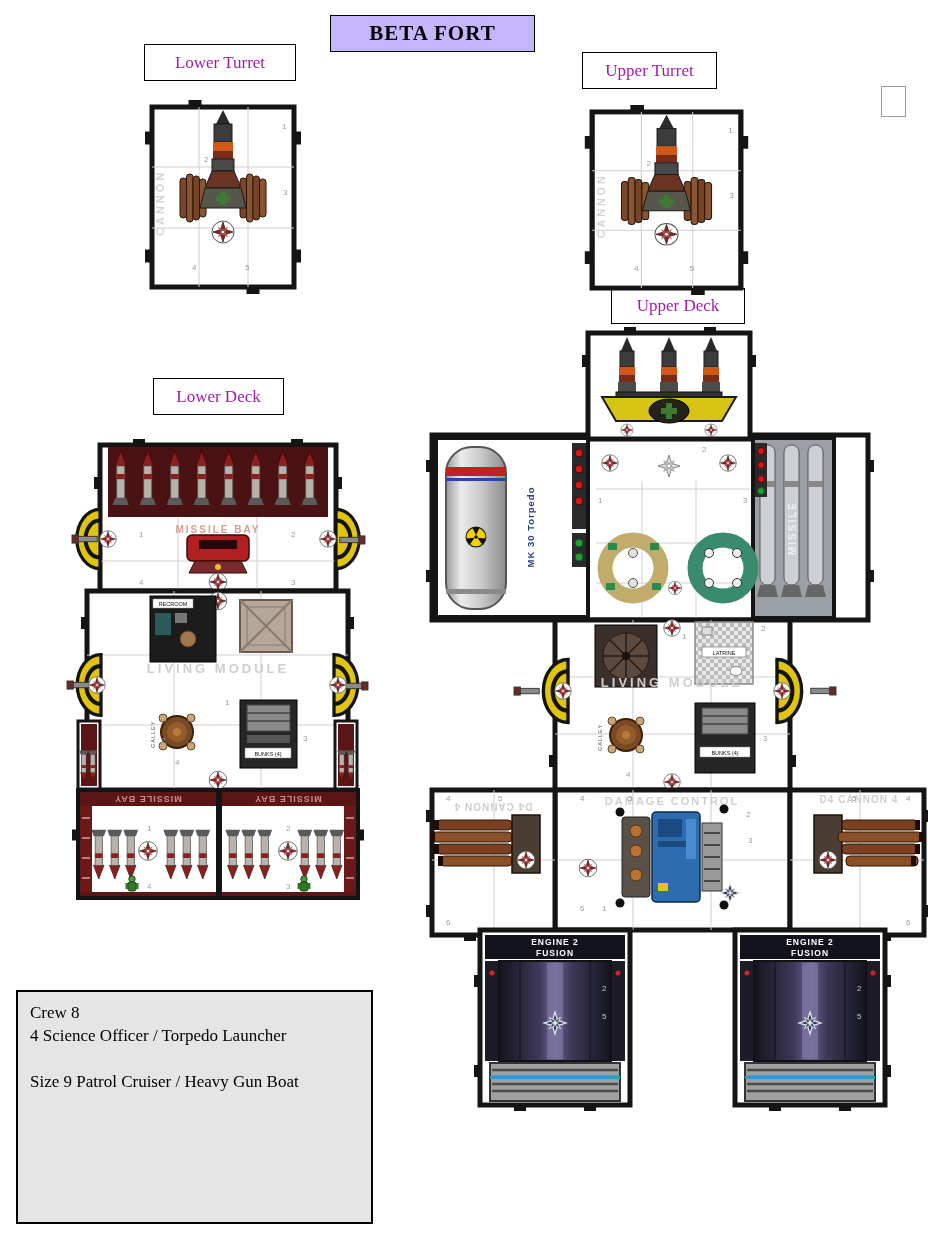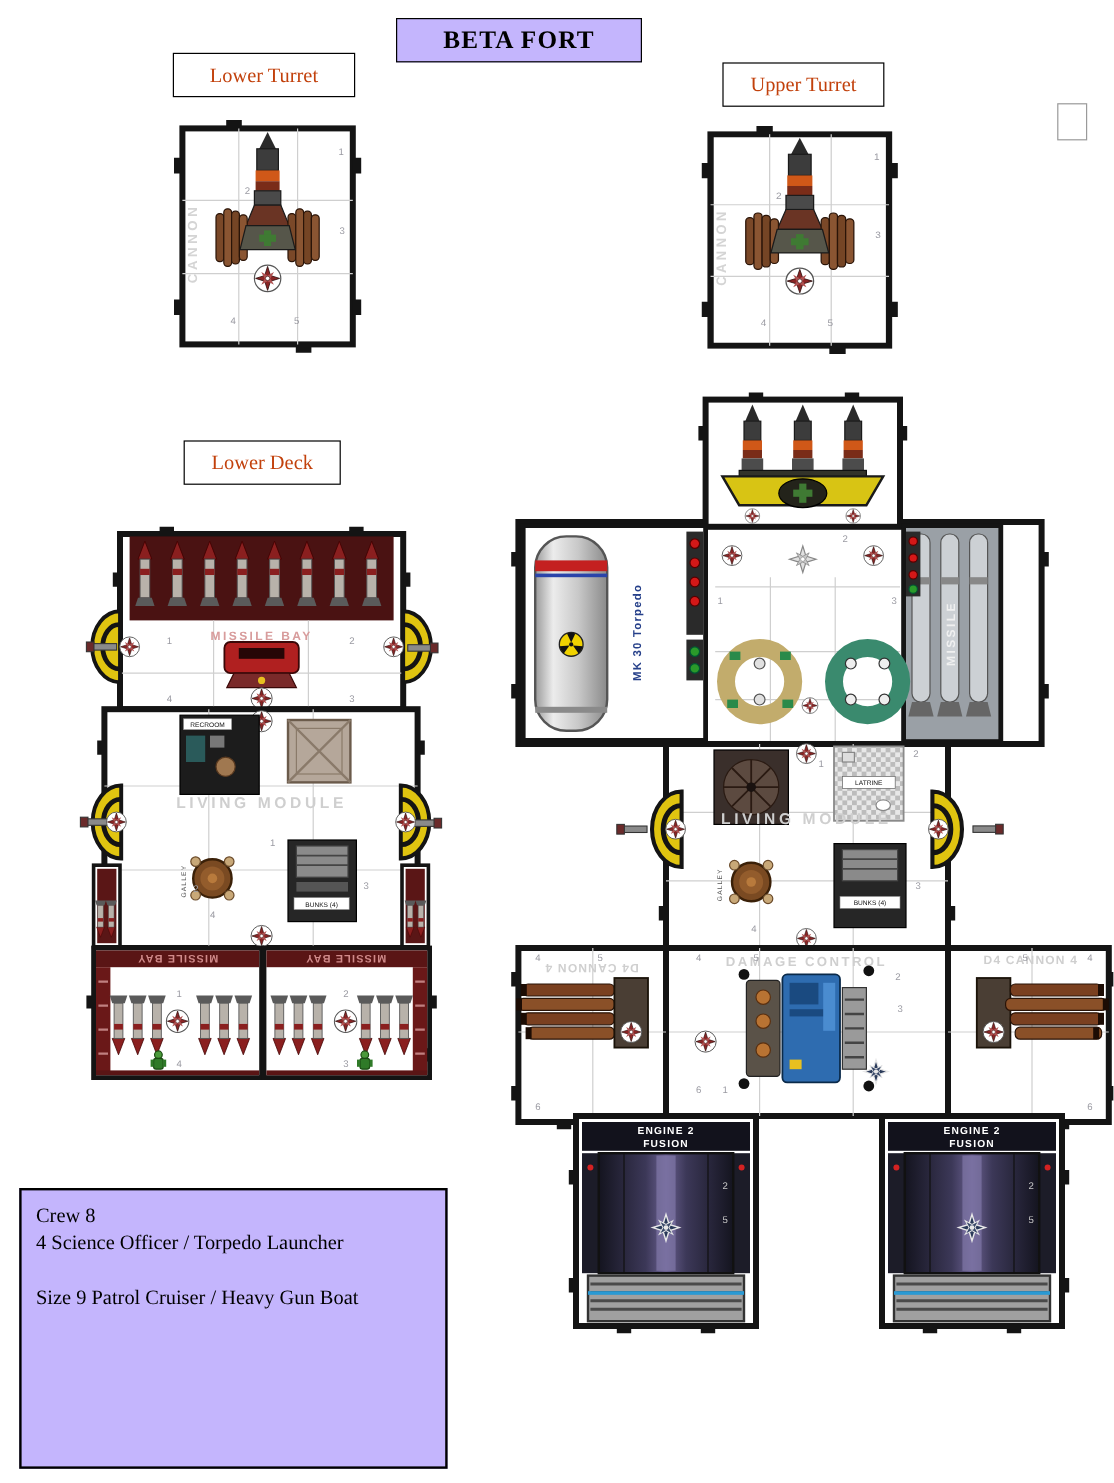--- a/index.html
+++ b/index.html
@@ -1,21 +1,21 @@
 <!DOCTYPE html>
 <html><head>
 <meta charset="utf-8">
 <style>
   html,body{margin:0;padding:0;background:#fff;}
   .canvas{position:relative;width:928px;height:1236px;background:#fff;font-family:"Liberation Serif",serif;overflow:hidden;}
   .abs{position:absolute;}
-  .labelbox{position:absolute;border:1px solid #000;background:#fff;display:flex;align-items:center;justify-content:center;font-size:17px;color:#c2410c;}
+  .labelbox{position:absolute;border:1px solid #000;background:#fff;display:flex;align-items:center;justify-content:center;font-size:17px;color:#a21caf;}
   .titlebox{position:absolute;border:1px solid #000;background:#c4b5fd;display:flex;align-items:center;justify-content:center;font-size:21px;font-weight:bold;letter-spacing:1px;color:#000;}
   .frag{position:absolute;border:1px solid #9a9a9a;background:#fff;}
-  .crewbox{position:absolute;left:16px;top:990px;width:357px;height:234px;border:2px solid #000;box-sizing:border-box;padding:9px 8px 0 12px;font-size:17px;line-height:23px;color:#000;background:#c4b5fd;}
+  .crewbox{position:absolute;left:16px;top:990px;width:357px;height:234px;border:2px solid #000;box-sizing:border-box;padding:9px 8px 0 12px;font-size:17px;line-height:23px;color:#000;background:#e5e5e5;}
   .blankline{height:23px;}
   svg{overflow:visible;}
   svg text{font-family:"Liberation Sans",sans-serif;}
   .cn{font-size:8px;fill:#9a9aa2;}
   .vcan{font-size:11px;font-weight:bold;fill:#d4d4d4;letter-spacing:3px;}
   .olbl13{font-size:13px;font-weight:bold;fill:#cfcfcf;letter-spacing:3px;}
   .olbl11{font-size:11px;font-weight:bold;fill:#cfcfcf;letter-spacing:2px;}
   .olbl10{font-size:10px;font-weight:bold;fill:#cfcfcf;letter-spacing:1px;}
   .plbl{font-size:10px;font-weight:bold;fill:#d89c9c;letter-spacing:2px;}
   .plbl9{font-size:9px;font-weight:bold;fill:#d08a8a;letter-spacing:1px;}
@@ -104,22 +104,23 @@
       <pattern id="chk" width="8" height="8" patternUnits="userSpaceOnUse">
         <rect width="8" height="8" fill="#e8e8e8"></rect>
         <rect width="4" height="4" fill="#bcbcbc"></rect>
         <rect x="4" y="4" width="4" height="4" fill="#bcbcbc"></rect>
       </pattern>
     </defs>
   </svg>
 
   <div class="titlebox" style="left:330px;top:15px;width:203px;height:35px">BETA FORT</div>
   <div class="labelbox" style="left:144px;top:44px;width:150px;height:35px">Lower Turret</div>
-  <div class="labelbox" style="left:602px;top:52px;width:133px;height:35px">Upper Turret</div>
-  <div class="labelbox" style="left:153px;top:367px;width:129px;height:35px">Lower Deck</div>
+  <div class="labelbox" style="left:582px;top:52px;width:133px;height:35px">Upper Turret</div>
+  <div class="labelbox" style="left:611px;top:288px;width:132px;height:34px">Upper Deck</div>
+  <div class="labelbox" style="left:153px;top:378px;width:129px;height:35px">Lower Deck</div>
   <div class="frag" style="left:881px;top:86px;width:23px;height:29px"></div>
 
   <svg class="abs" style="left:149px;top:104px" width="148" height="186" viewBox="0 0 148 186" preserveAspectRatio="none">
     <rect x="3" y="3" width="142" height="180" fill="#ffffff" stroke="#141414" stroke-width="5"></rect>
     <path d="M3,34 h-7 M145,34 h7 M3,152 h-7 M145,152 h7 M46,3 v-7 M104,183 v7" stroke="#141414" stroke-width="13"></path>
     <path d="M50,3 V183 M99,3 V183 M3,63 H145 M3,124 H145" stroke="#cfcfcf" stroke-width="1"></path>
     <text class="vcan" transform="translate(15,132) rotate(-90)">CANNON</text>
     <text class="cn" x="133" y="25">1</text>
     <text class="cn" x="55" y="58">2</text>
     <text class="cn" x="134" y="91">3</text>

